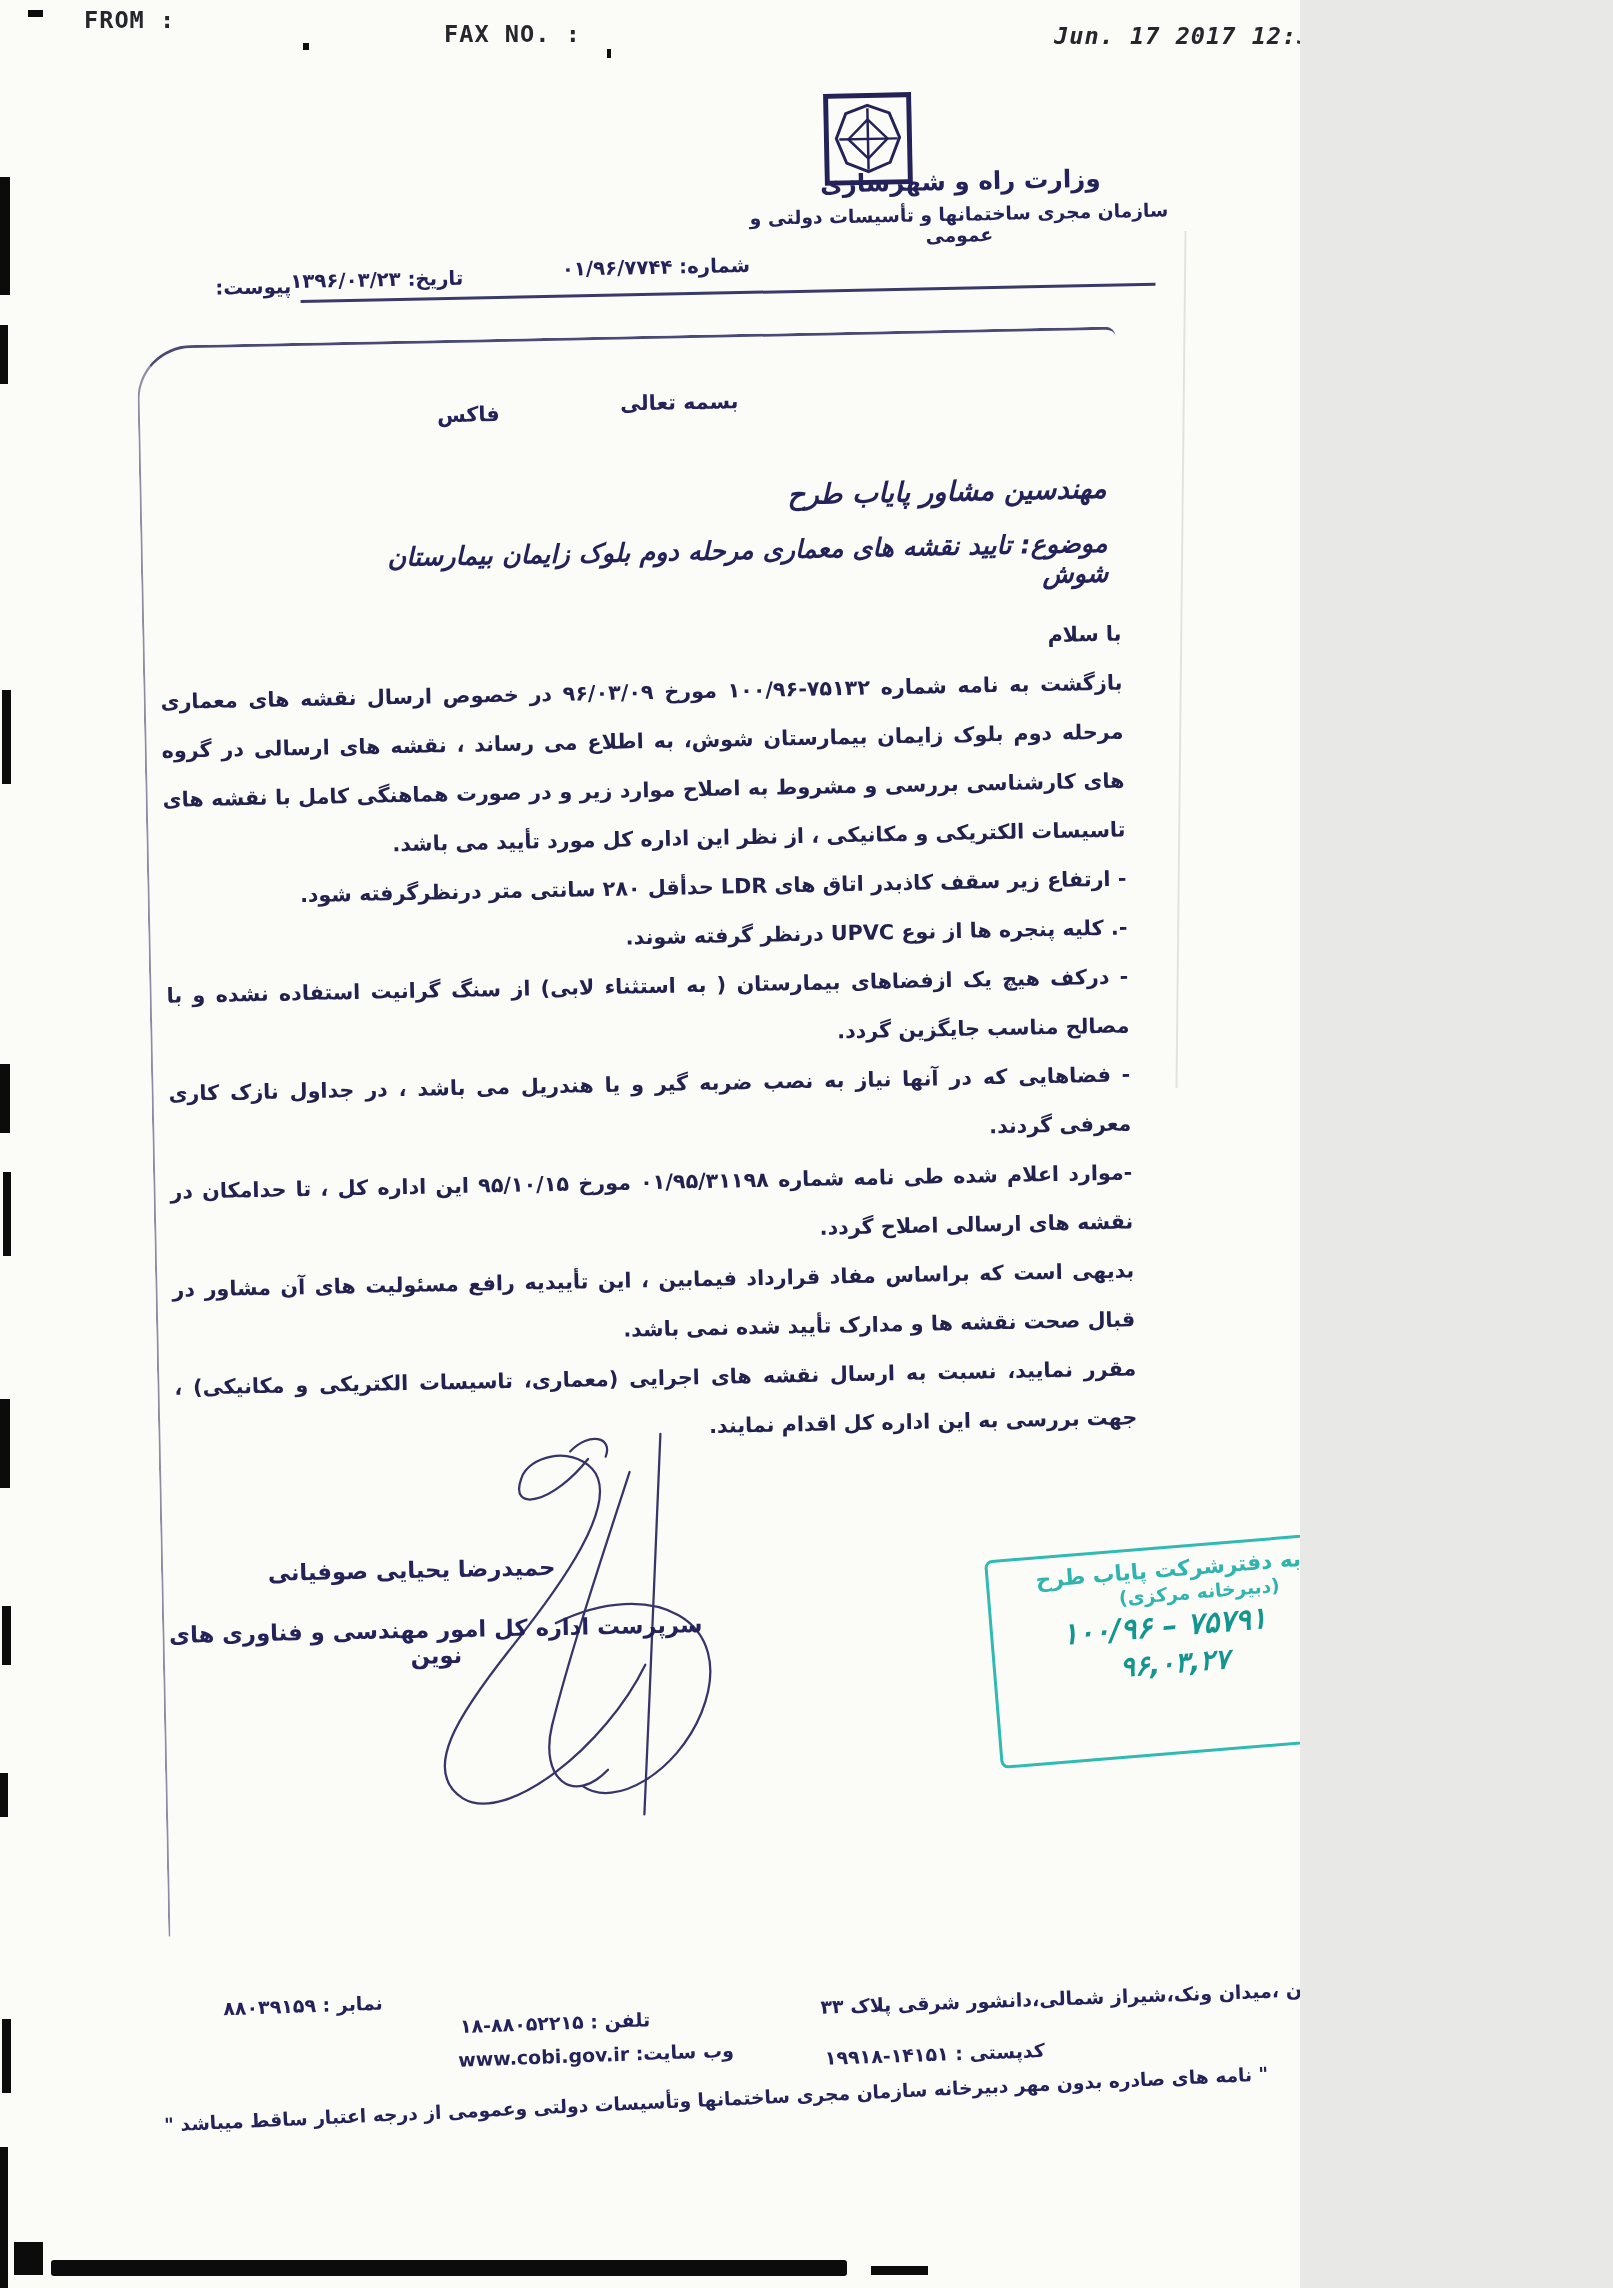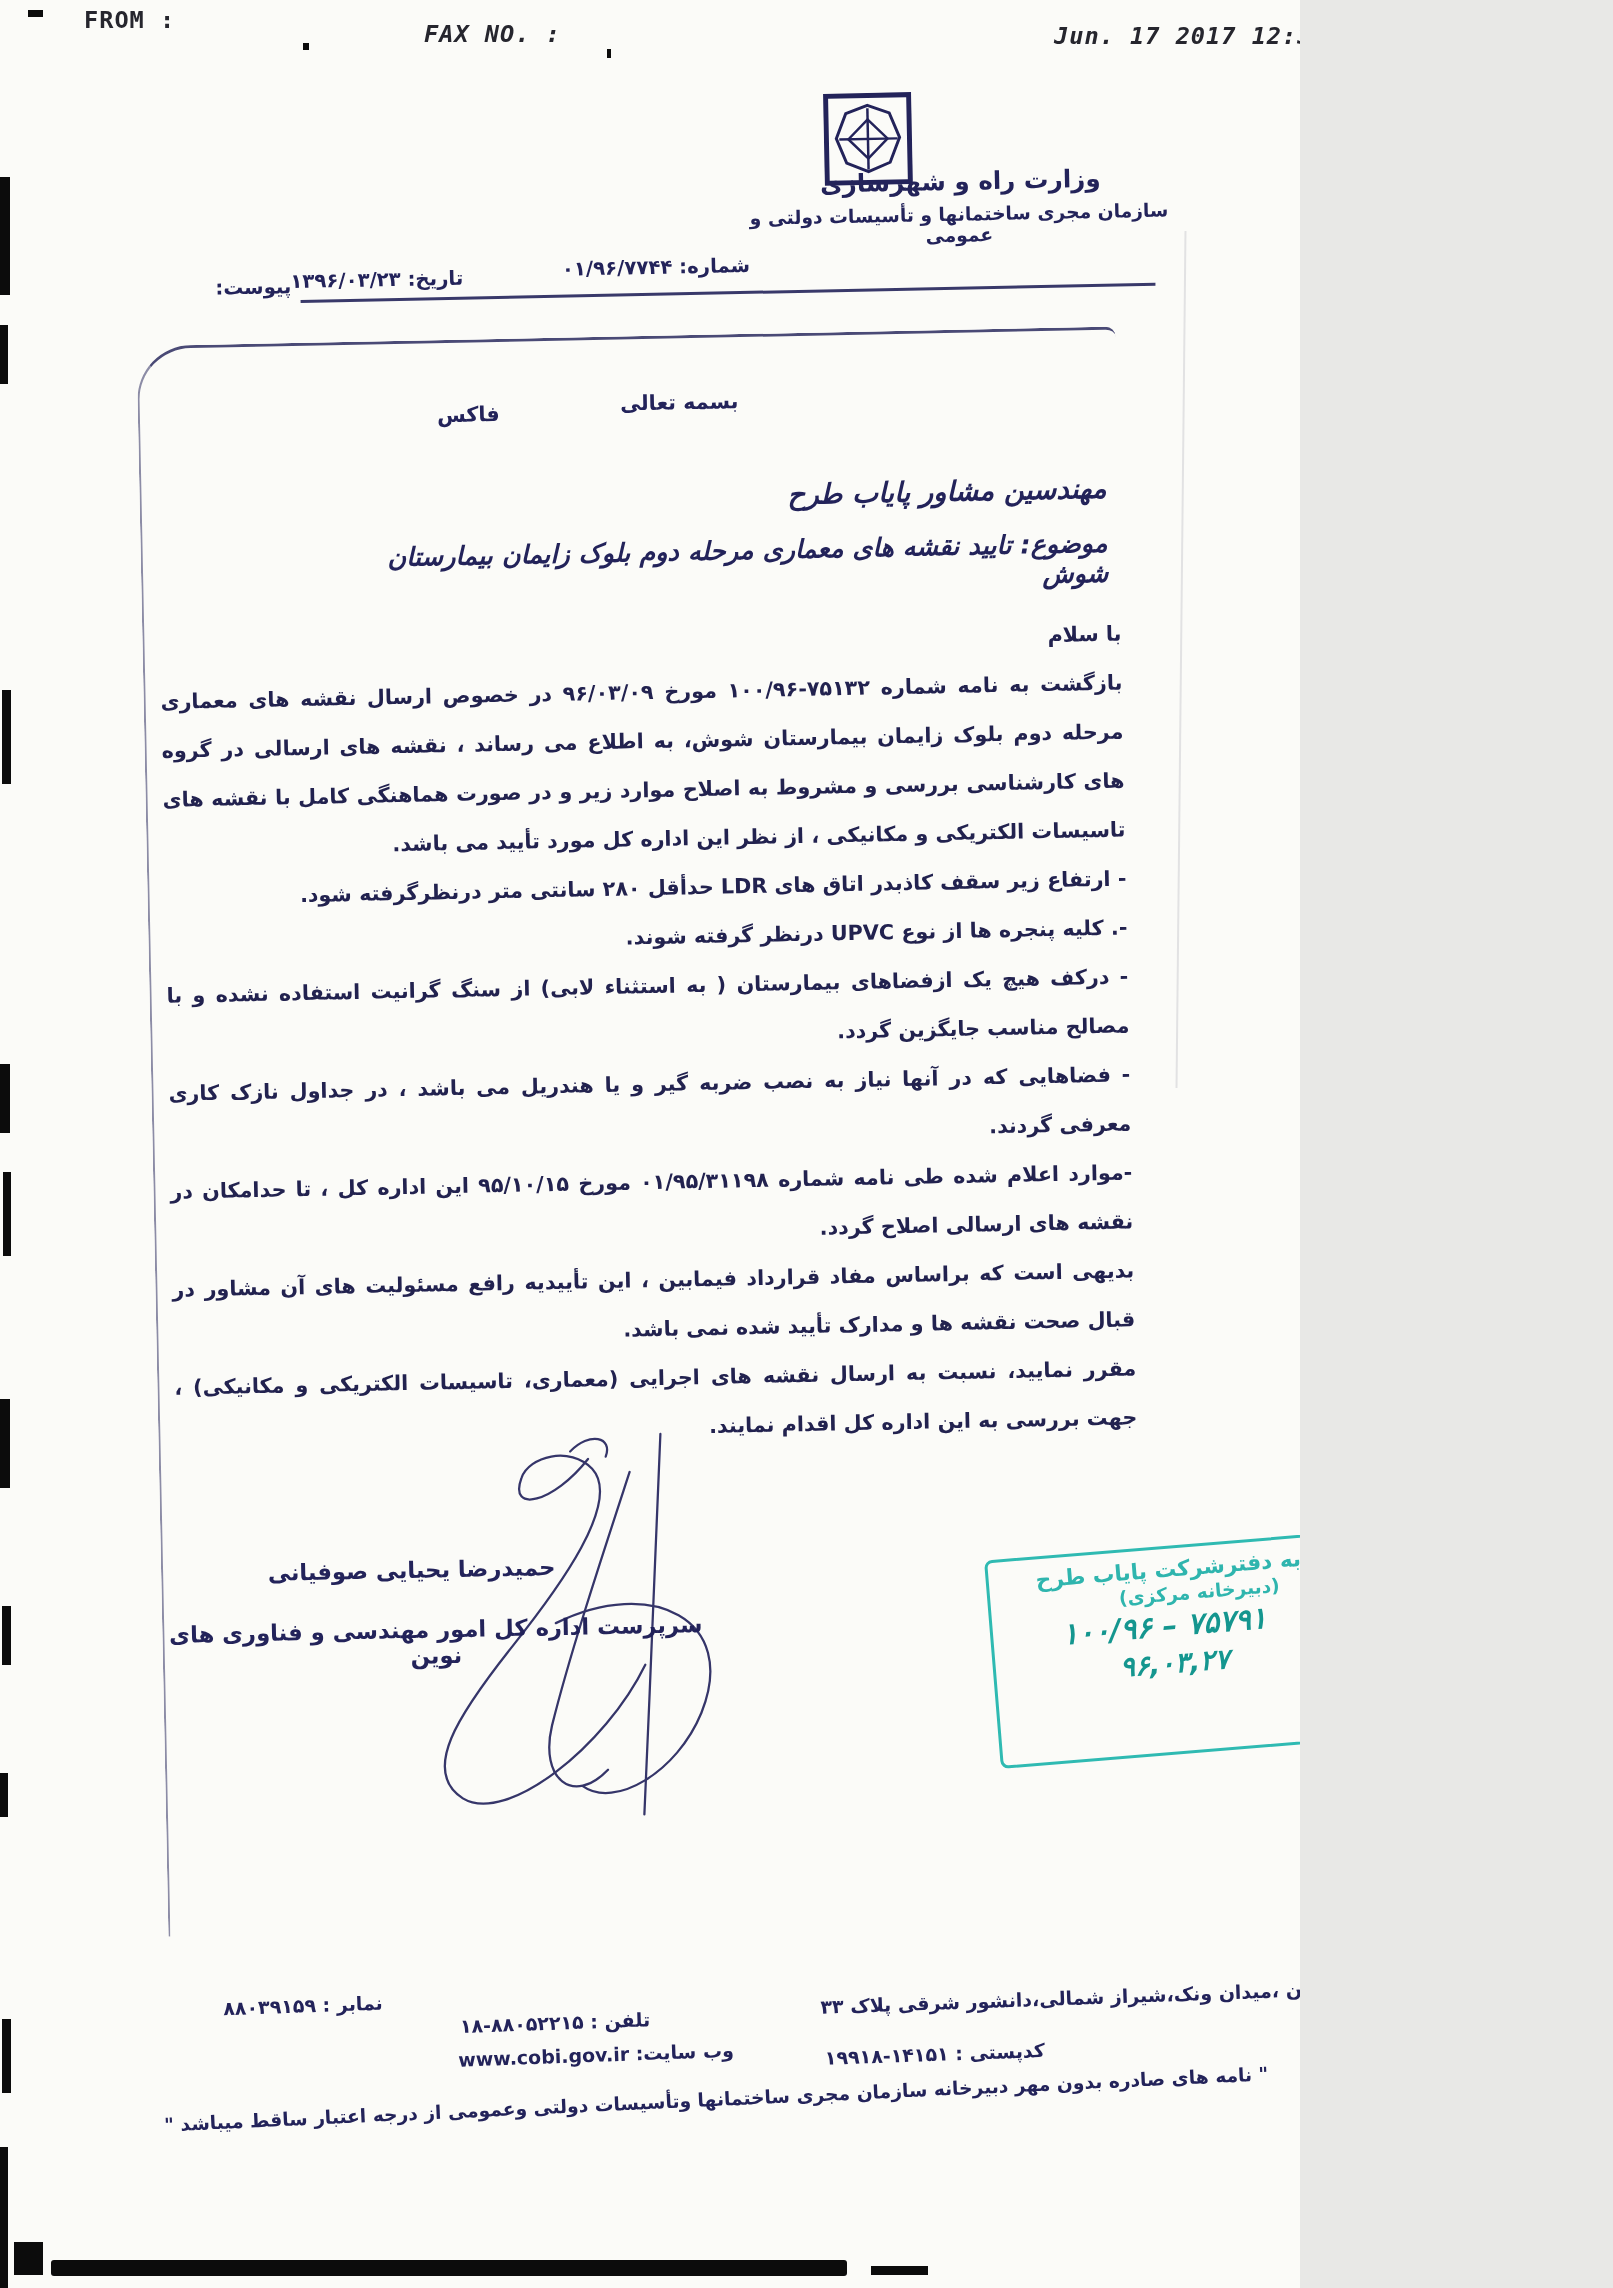--- a/index.html
+++ b/index.html
@@ -2,21 +2,21 @@
 <html><head>
 <meta charset="utf-8">
 <style>
   html,body{margin:0;padding:0;background:#e8e8e6;}
   .page{position:relative;width:1300px;height:2288px;background:#fbfbf8;overflow:hidden;
         font-family:"DejaVu Sans",sans-serif;color:#23235a;}
   
   .fxt{position:absolute;font-family:"DejaVu Sans Mono",monospace;font-weight:bold;
        color:#26262e;font-size:23.6px;letter-spacing:1px;white-space:nowrap;}
   .fx-from{left:84px;top:5.9px;}
-  .fx-no{left:424px;top:19.7px;font-style:italic;}
+  .fx-no{left:444px;top:19.7px;}
   .fx-date{left:1054px;top:21.7px;font-style:italic;}
   
   .letter{position:absolute;inset:0;transform:rotate(-1.15deg);transform-origin:50% 40%;
           direction:rtl;}
   .abs{position:absolute;}
   
   .ministry{left:768px;top:173px;width:414px;text-align:center;font-size:24.6px;font-weight:bold;}
   .org{left:744px;top:210px;width:458px;text-align:center;font-size:18.7px;font-weight:bold;}
   .rule1{left:313px;top:293px;width:855px;height:3px;background:#23235a;opacity:.9;}
   .hfield{font-size:19.7px;font-weight:bold;white-space:nowrap;}

